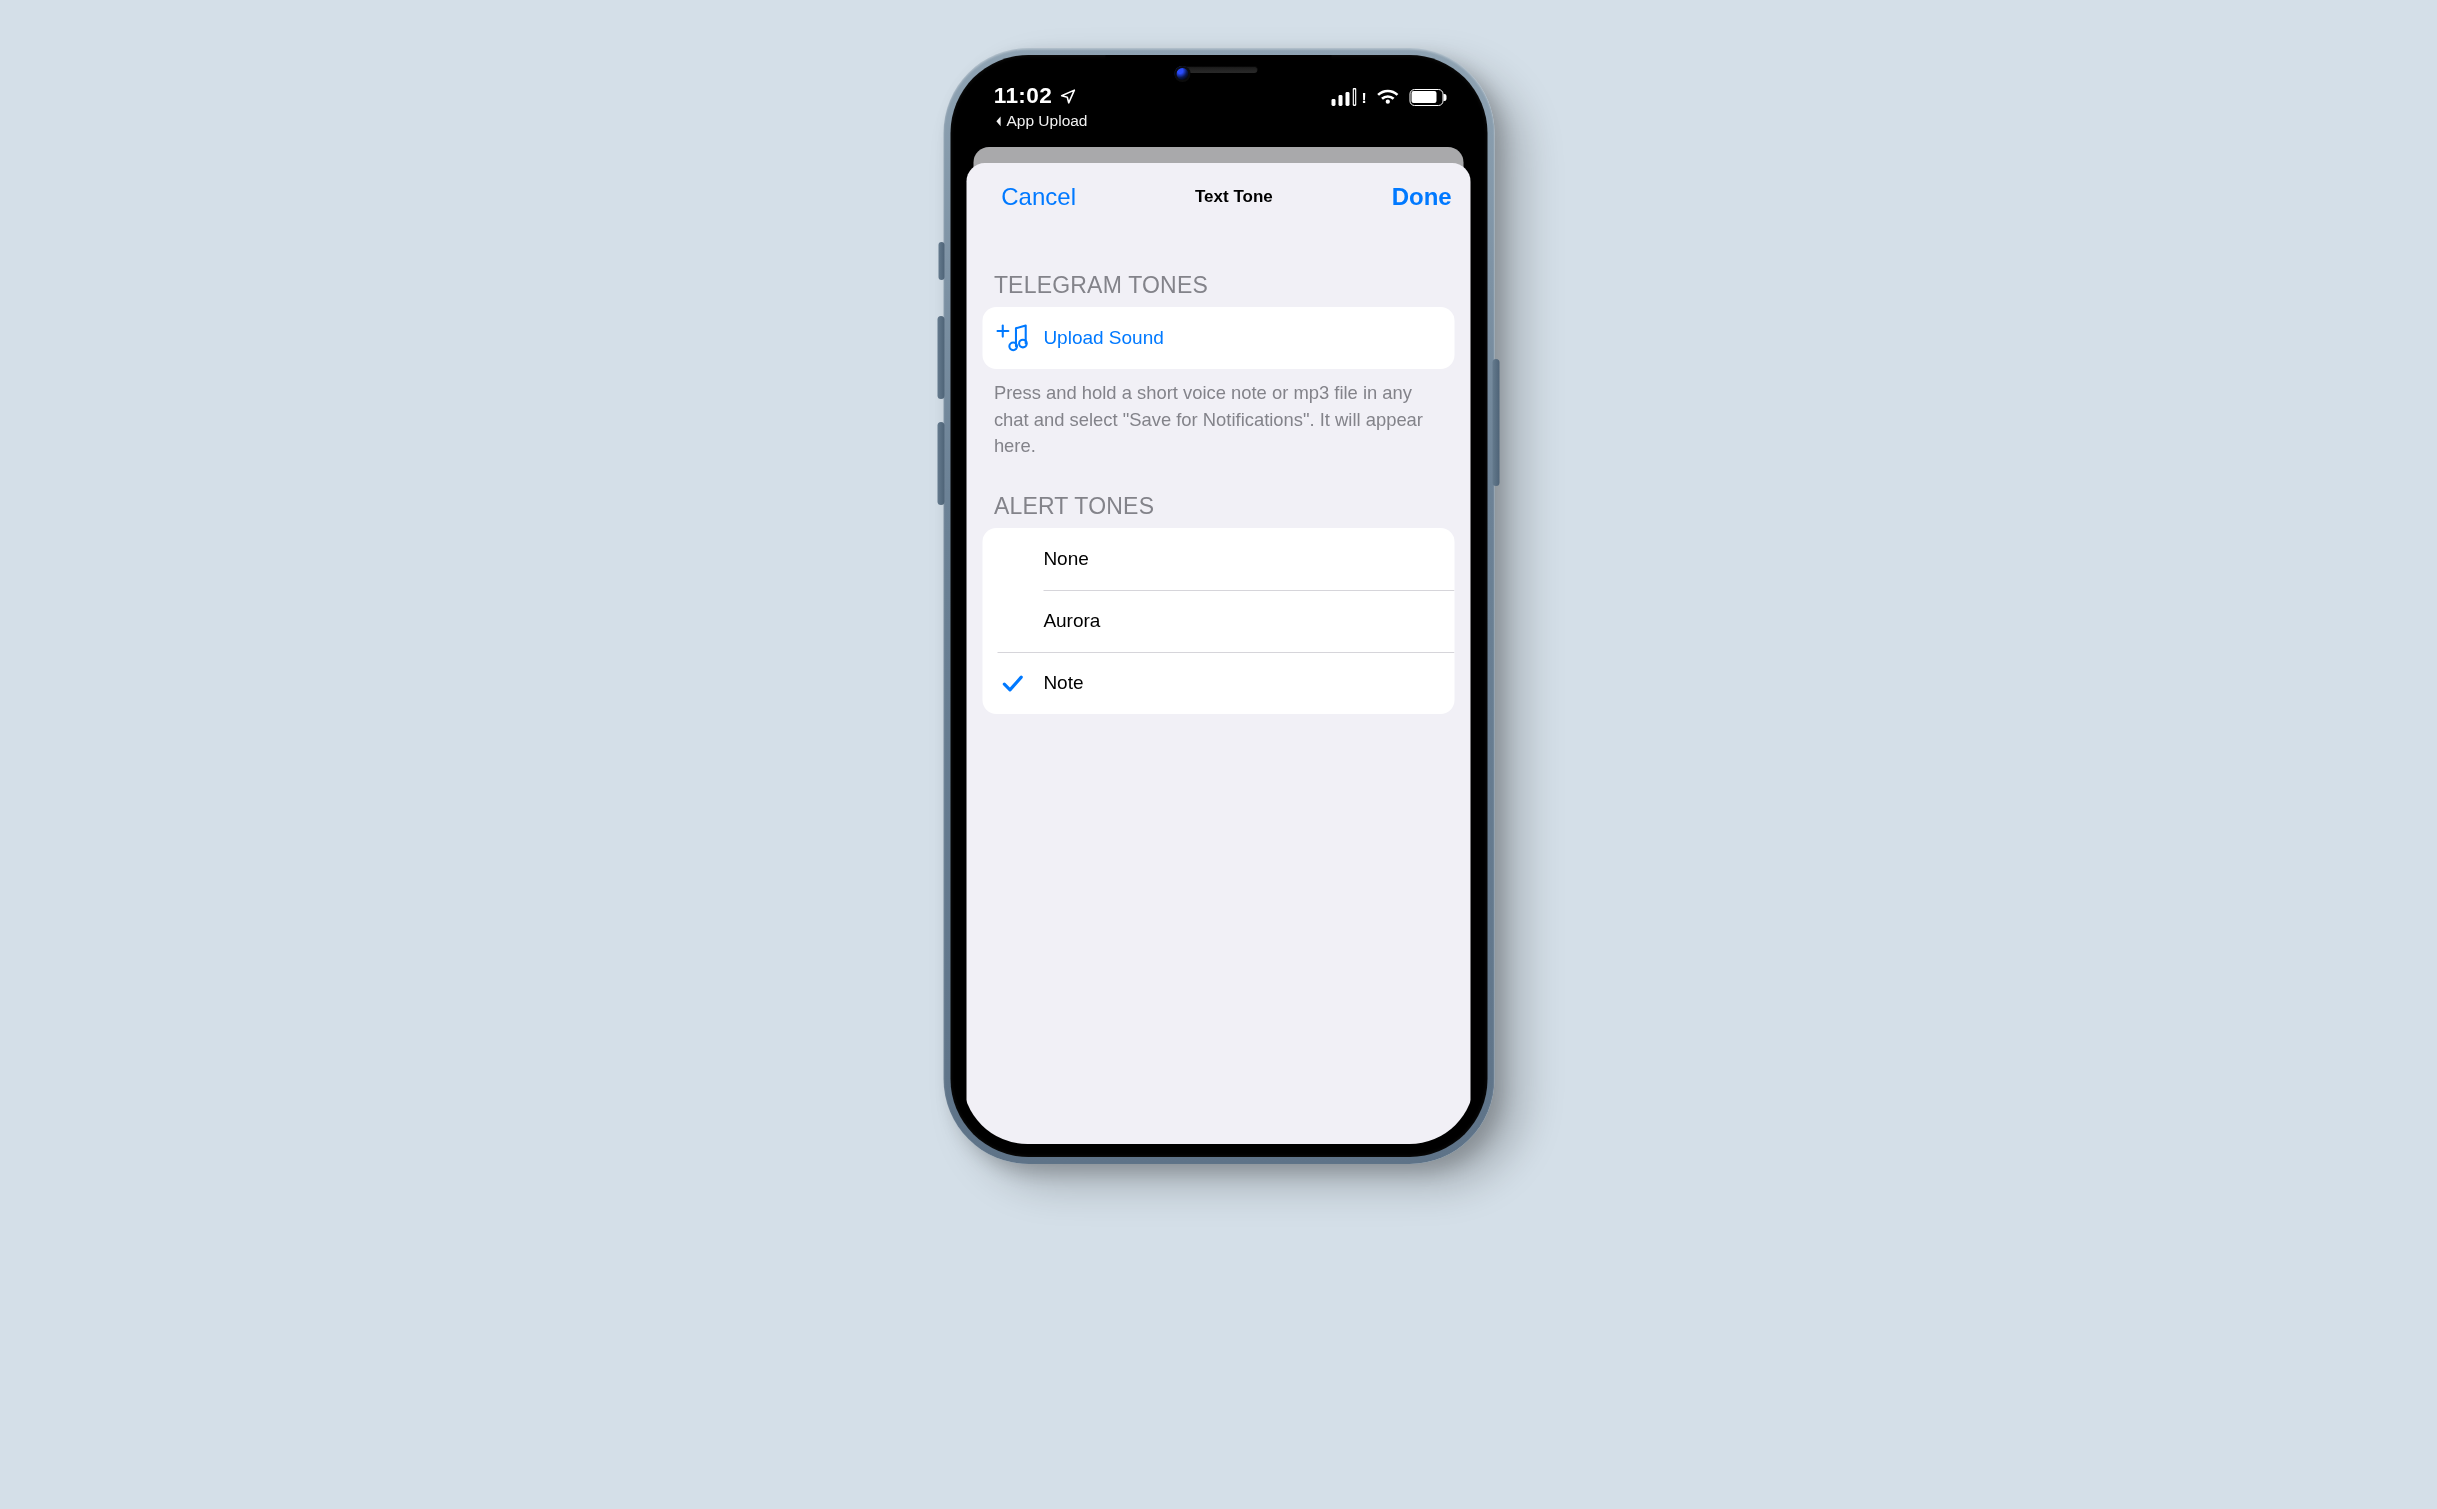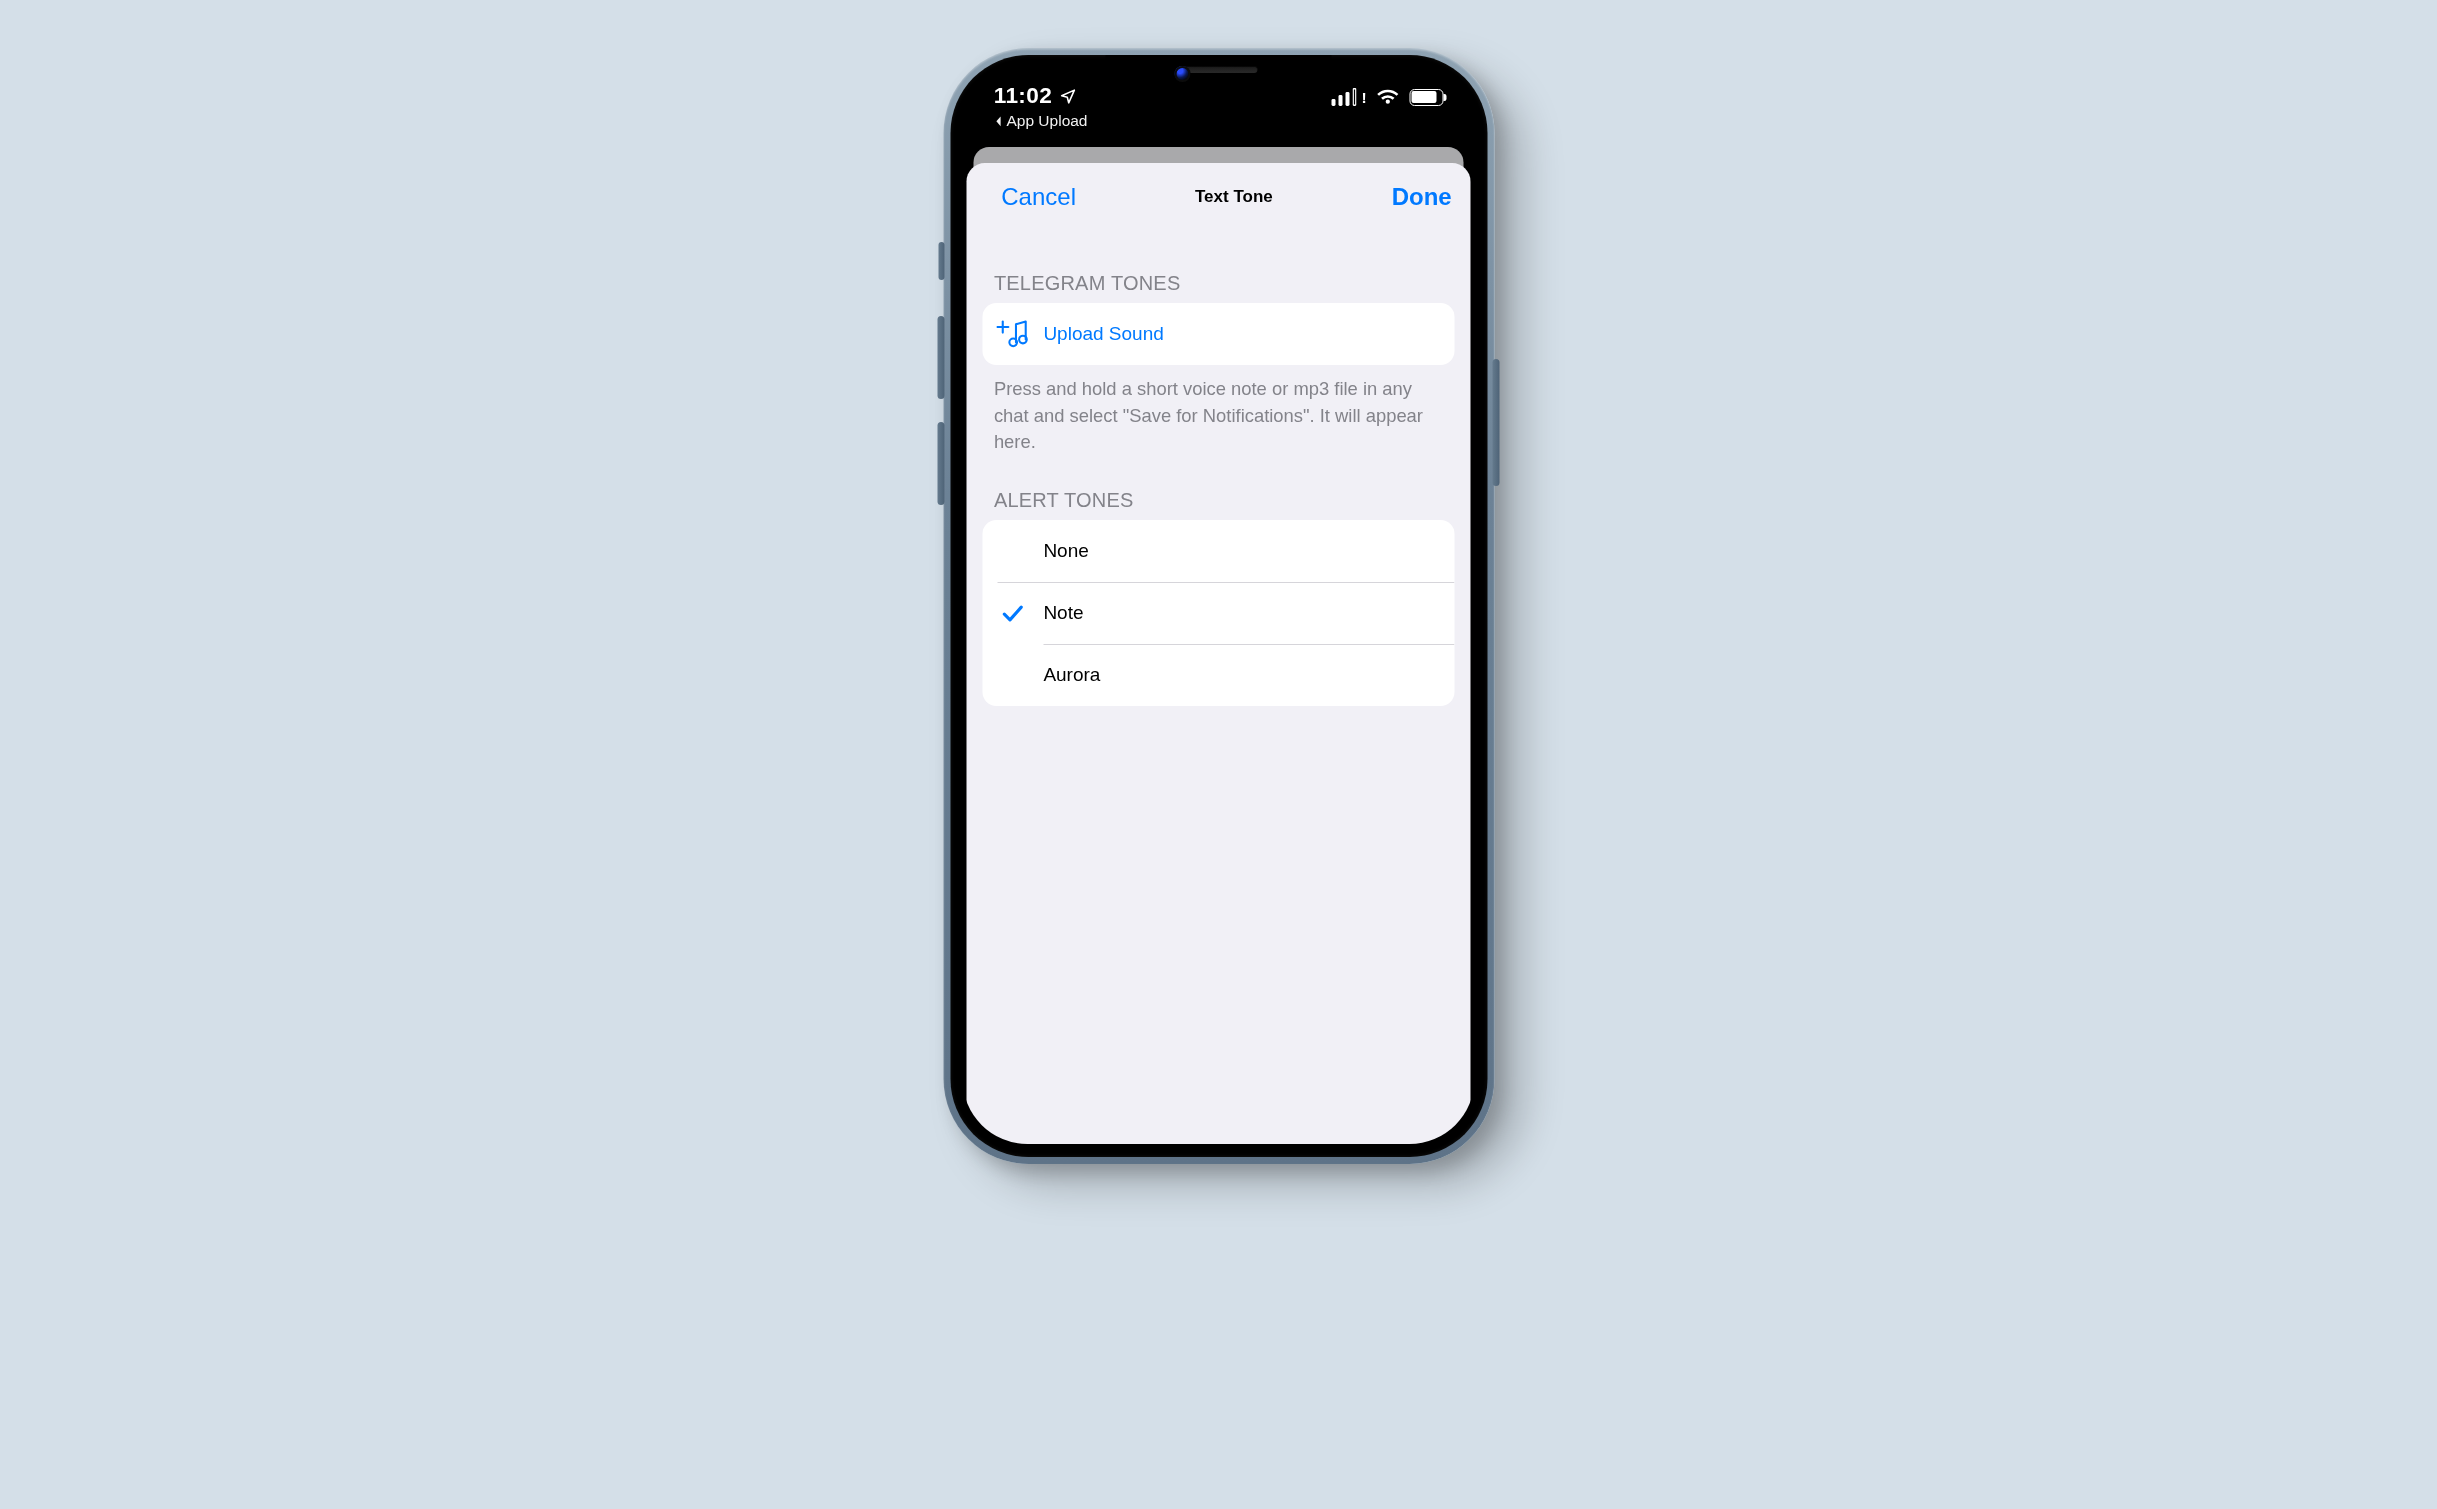--- a/index.html
+++ b/index.html
@@ -145,21 +145,21 @@
   .navbar {
     display:flex; align-items:center; justify-content:space-between;
     padding: 20px 18.4px 10px;
     margin-left: 16px;
   }
   .nav-link { color:#0079ff; font-size:24px; font-weight:400; }
   .nav-done { font-weight:600; }
   .nav-title { font-size:17px; font-weight:700; }
 
   .section-header {
-    color:#83838a; font-size:20px; padding: 34px 27px 8.5px; letter-spacing:0.2px;
+    color:#83838a; font-size:23px; padding: 34px 27px 8.5px; letter-spacing:0.2px;
   }
   .section-header.first { padding-top: 51px; }
 
   .card {
     margin: 0 15.5px;
     background:#fff;
     border-radius:14px;
     overflow:hidden;
   }
 
@@ -281,34 +281,34 @@
 
           <div class="section-header">ALERT TONES</div>
 
           <div class="card">
 
             <div class="row">
               <span class="leading"></span>
               <span class="label">None</span>
             </div>
 
+            <div class="row sep-top">
+              <span class="leading"></span>
+              <span class="label">Aurora</span>
+            </div>
+
             <div class="row sep-top nosepleft">
               <span class="leading">
                 <svg width="22.6" height="21" viewBox="0 0 32 28" fill="none" stroke="#0079ff" stroke-width="4.4" stroke-linecap="round" stroke-linejoin="round">
                   <polyline points="4,15 12,23 28,5"></polyline>
                 </svg>
               </span>
               <span class="label">Note</span>
             </div>
 
-            <div class="row sep-top">
-              <span class="leading"></span>
-              <span class="label">Aurora</span>
-            </div>
-
           </div>
 
         </div>
       </div>
     </div>
   </div>
 </div>
 </div>
 
 

